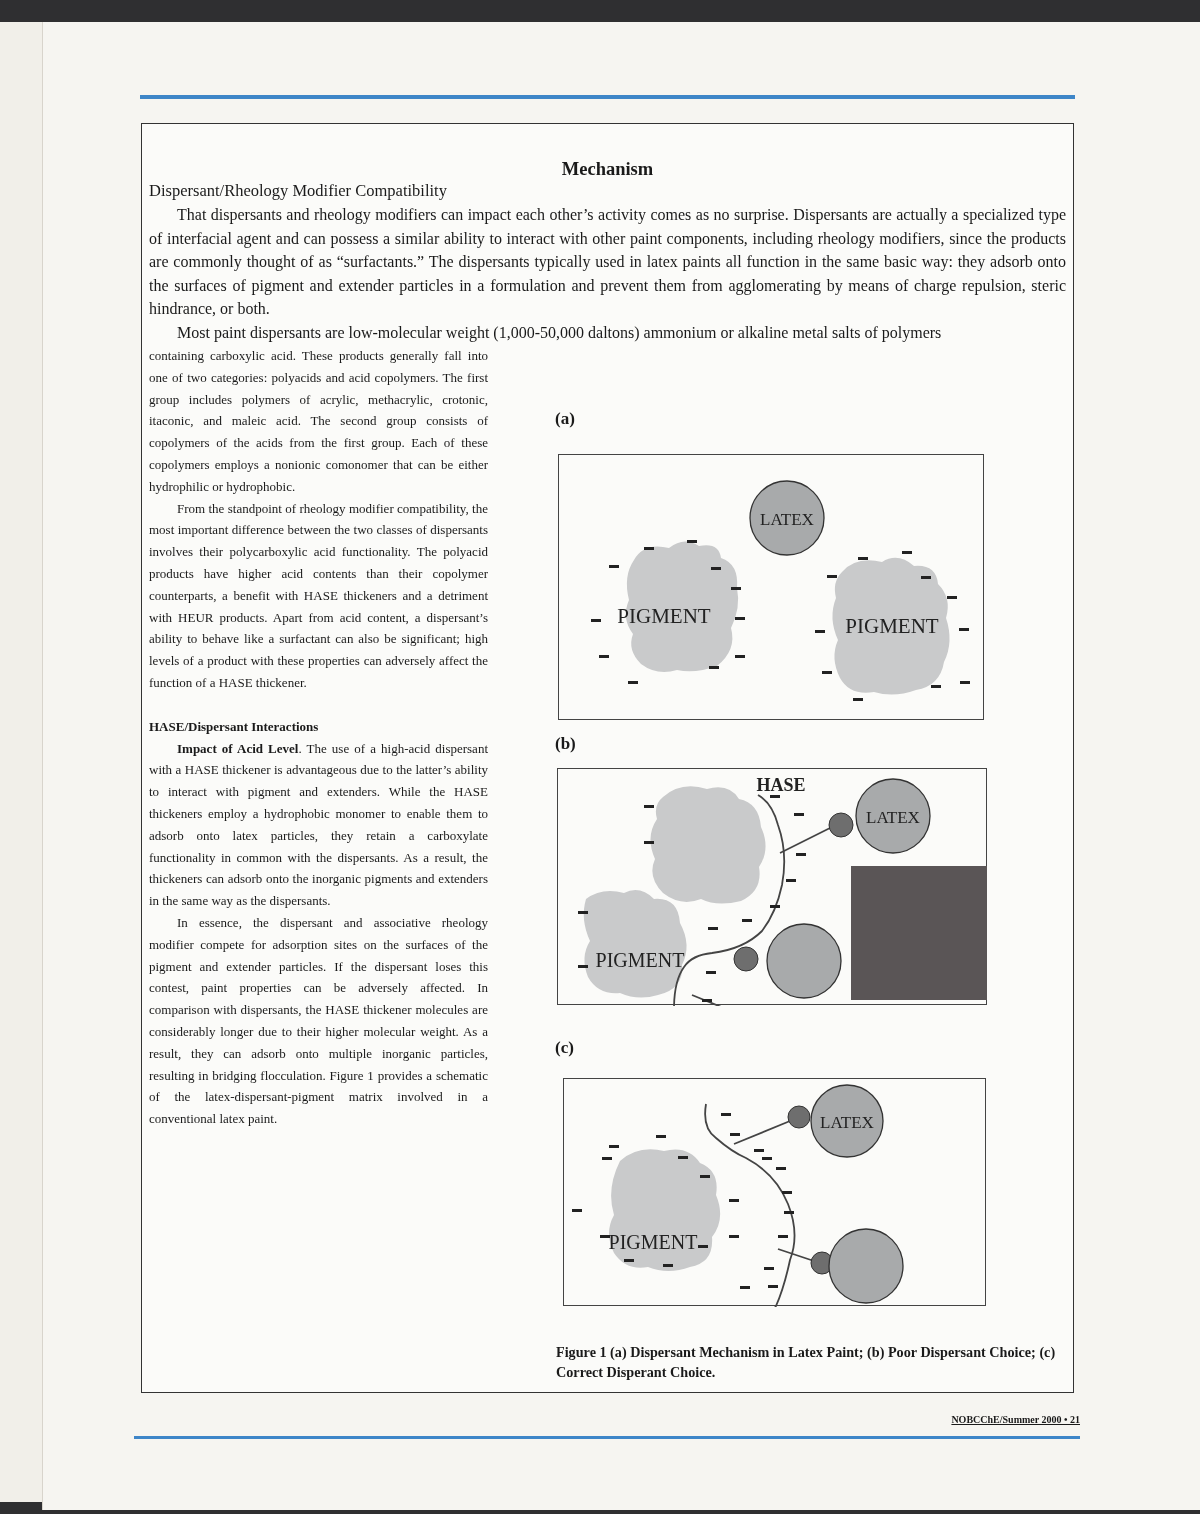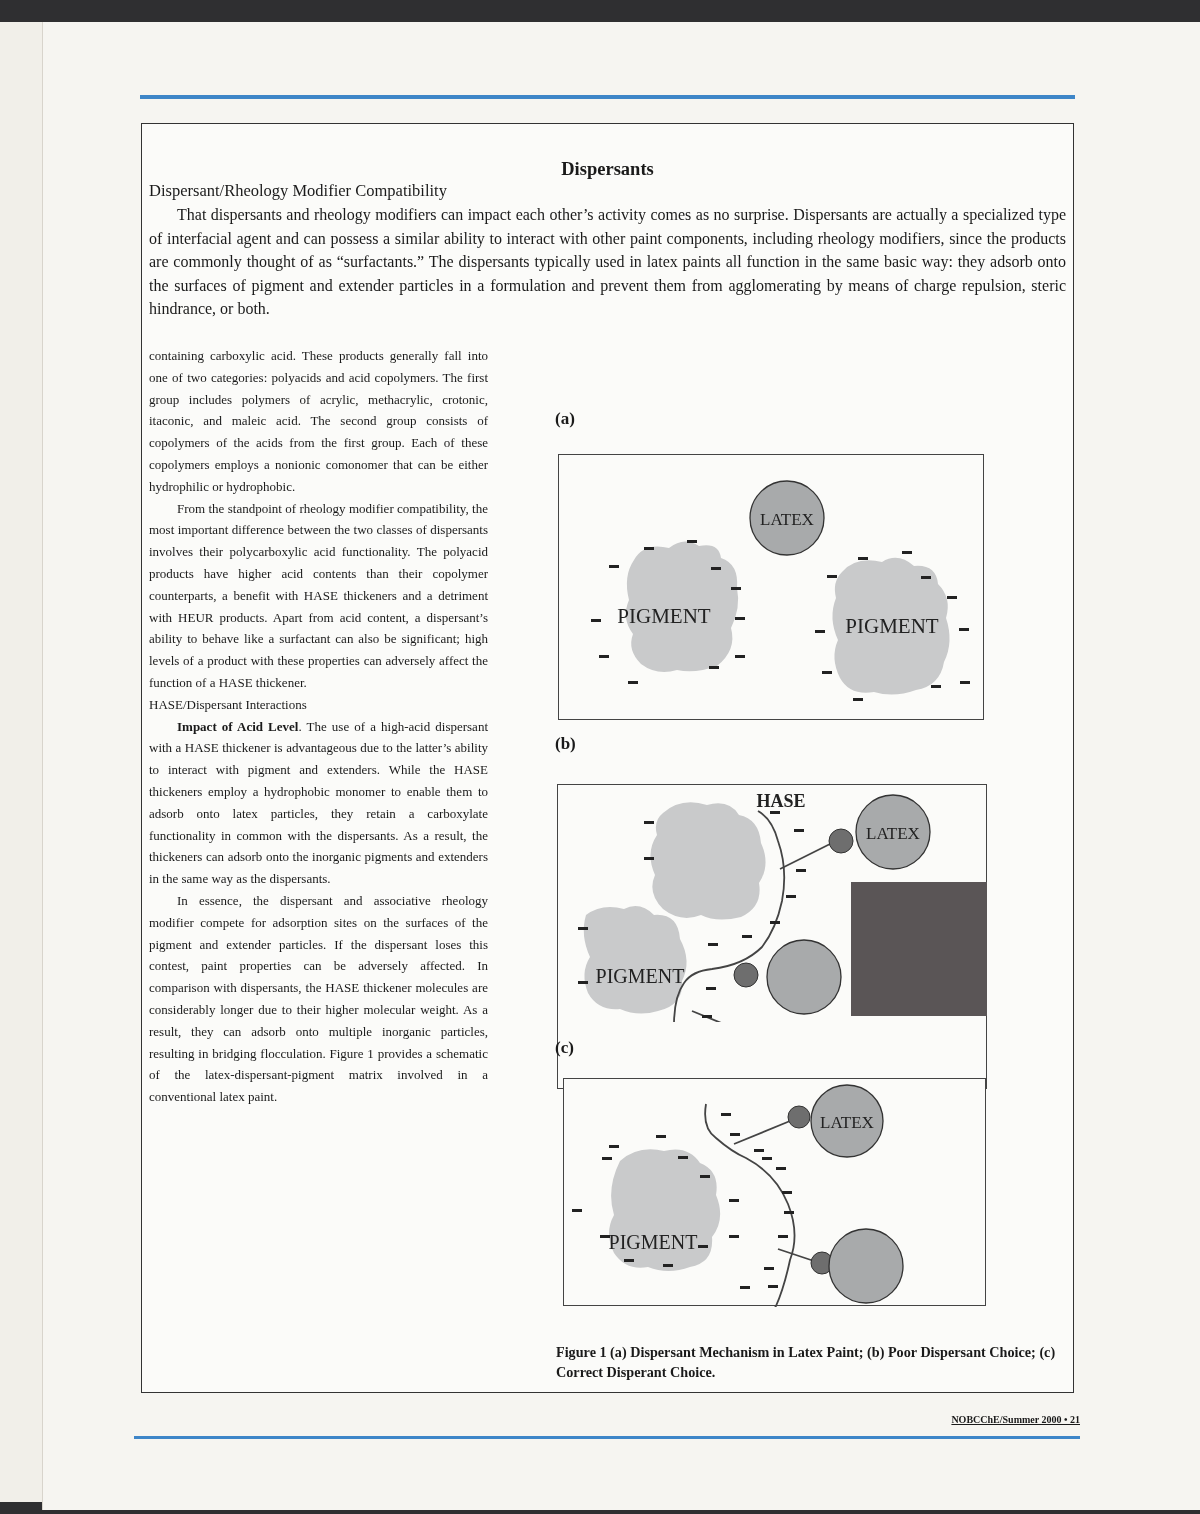--- a/index.html
+++ b/index.html
@@ -14,42 +14,43 @@
   .frame { position:absolute; left:141px; top:123px; width:933px; height:1270px;
            border:1.5px solid #333; background:#fbfbf9; box-sizing:border-box; }
   .disc-title { position:absolute; left:0; width:100%; top:35px; text-align:center;
                 font-size:18.5px; font-weight:bold; }
   .h-sub { position:absolute; left:7px; top:57px; font-size:16.5px; font-weight:normal;text-align:right; }
   .wide { position:absolute; left:7px; top:79px; width:917px; font-size:16px; line-height:23.6px;
           text-align:justify; }
   .wide p, .col p { margin:0; text-indent:28px; }
   .col { position:absolute; left:7px; top:221px; width:339px; font-size:13px; line-height:21.8px;
          text-align:justify; }
-  .col .h-sec { font-weight:normal; text-indent:0; }
+  .col .h-sec { font-weight:bold; margin-top:22px; text-indent:0; }
   .fig-label { position:absolute; font-size:17px; font-weight:bold; }
   .panel { position:absolute; background:#fbfbf9; border:1.5px solid #444; box-sizing:border-box; }
   .panel svg { position:absolute; left:0; top:0; }
   .caption { position:absolute; left:366px; top:1218px; width:500px; font-size:14.2px; font-weight:bold;
              line-height:20px; font-family:"Liberation Serif", serif;margin-left:48px; }
   .footer { position:absolute; right:120px; top:1414px; font-size:10px; font-weight:bold;text-decoration:underline; }
 </style>
 </head>
 <body>
 
 <div class="page-prev"></div>
 <div class="page"></div>
 
 <div class="rule top"></div>
 
 <div class="frame">
-  <div class="disc-title">Dispersants</div>
+  <div class="disc-title">Mechanism</div>
   <div class="h-sub">Dispersant/Rheology Modifier Compatibility</div>
 
   <div class="wide">
     <p>That dispersants and rheology modifiers can impact each other’s activity comes as no surprise. Dispersants are actually a specialized type of interfacial agent and can possess a similar ability to interact with other paint components, including rheology modifiers, since the products are commonly thought of as “surfactants.” The dispersants typically used in latex paints all function in the same basic way: they adsorb onto the surfaces of pigment and extender particles in a formulation and prevent them from agglomerating by means of charge repulsion, steric hindrance, or both.</p>
+    <p>Most paint dispersants are low-molecular weight (1,000-50,000 daltons) ammonium or alkaline metal salts of polymers</p>
   </div>
 
   <div class="col">
     <p style="text-indent:0">containing carboxylic acid. These products generally fall into one of two categories: polyacids and acid copolymers. The first group includes polymers of acrylic, methacrylic, crotonic, itaconic, and maleic acid. The second group consists of copolymers of the acids from the first group. Each of these copolymers employs a nonionic comonomer that can be either hydrophilic or hydrophobic.</p>
     <p>From the standpoint of rheology modifier compatibility, the most important difference between the two classes of dispersants involves their polycarboxylic acid functionality. The polyacid products have higher acid contents than their copolymer counterparts, a benefit with HASE thickeners and a detriment with HEUR products. Apart from acid content, a dispersant’s ability to behave like a surfactant can also be significant; high levels of a product with these properties can adversely affect the function of a HASE thickener.</p>
     <p class="h-sec">HASE/Dispersant Interactions</p>
     <p><b>Impact of Acid Level</b><span>. The use of a high-acid dispersant with a HASE thickener is advantageous due to the latter’s ability to interact with pigment and extenders. While the HASE thickeners employ a hydrophobic monomer to enable them to adsorb onto latex particles, they retain a carboxylate functionality in common with the dispersants. As a result, the thickeners can adsorb onto the inorganic pigments and extenders in the same way as the dispersants.</span></p>
     <p>In essence, the dispersant and associative rheology modifier compete for adsorption sites on the surfaces of the pigment and extender particles. If the dispersant loses this contest, paint properties can be adversely affected. In comparison with dispersants, the HASE thickener molecules are considerably longer due to their higher molecular weight. As a result, they can adsorb onto multiple inorganic particles, resulting in bridging flocculation. Figure 1 provides a schematic of the latex-dispersant-pigment matrix involved in a conventional latex paint.</p>
   </div>
 
@@ -83,21 +84,21 @@
         <rect x="400" y="173" width="10" height="3"></rect>
           <rect x="263" y="216" width="10" height="3"></rect>
           <rect x="401" y="226" width="10" height="3"></rect>
         <rect x="372" y="230" width="10" height="3"></rect>
           <rect x="294" y="243" width="10" height="3"></rect>
       </g>
     </svg>
   </div>
 
   <div class="fig-label" style="left:413px;top:610px">(b)</div>
-  <div class="panel" style="left:415px;top:660px;width:430px;height:305px">
+  <div class="panel" style="left:415px;top:644px;width:430px;height:237px">
     <svg width="430" height="237">
       <path d="M105,28 q18,-16 44,-8 q22,-6 32,10 q20,4 22,28 q10,22 -2,40 q4,24 -18,34 q-24,6 -40,-2 q-20,8 -38,-6 q-16,-16 -8,-34 q-10,-22 2,-40 q-4,-14 6,-22z" fill="#c9cacb"></path>
       <path d="M28,130 q16,-12 38,-6 q16,-8 30,6 q24,-2 26,24 q12,22 2,42 q2,24 -24,30 q-20,6 -38,-2 q-22,2 -32,-16 q-8,-20 2,-36 q-10,-22 -4,-42z" fill="#c9cacb"></path>
       <text x="223" y="22" text-anchor="middle" font-family="Liberation Serif, serif" font-weight="bold" font-size="18" fill="#222">HASE</text>
       <path d="M200,26 q14,8 20,30 q10,28 4,60 q-6,28 -20,46 q-18,18 -50,22 q-20,2 -28,14 q-10,14 -10,42 q-2,40 -10,60 q-6,20 -4,34 q-14,10 -26,8" fill="none" stroke="#444" stroke-width="1.8"></path>
       <line x1="222" y1="84" x2="274" y2="58" stroke="#444" stroke-width="1.8"></line>
       <line x1="134" y1="226" x2="178" y2="244" stroke="#444" stroke-width="1.8"></line>
       <circle cx="283" cy="56" r="12" fill="#6e6e6e" stroke="#333"></circle>
       <circle cx="335" cy="47" r="37" fill="#a8aaab" stroke="#333" stroke-width="1.3"></circle>
       <text x="335" y="54" text-anchor="middle" font-family="Liberation Serif, serif" font-size="17" fill="#222">LATEX</text>

